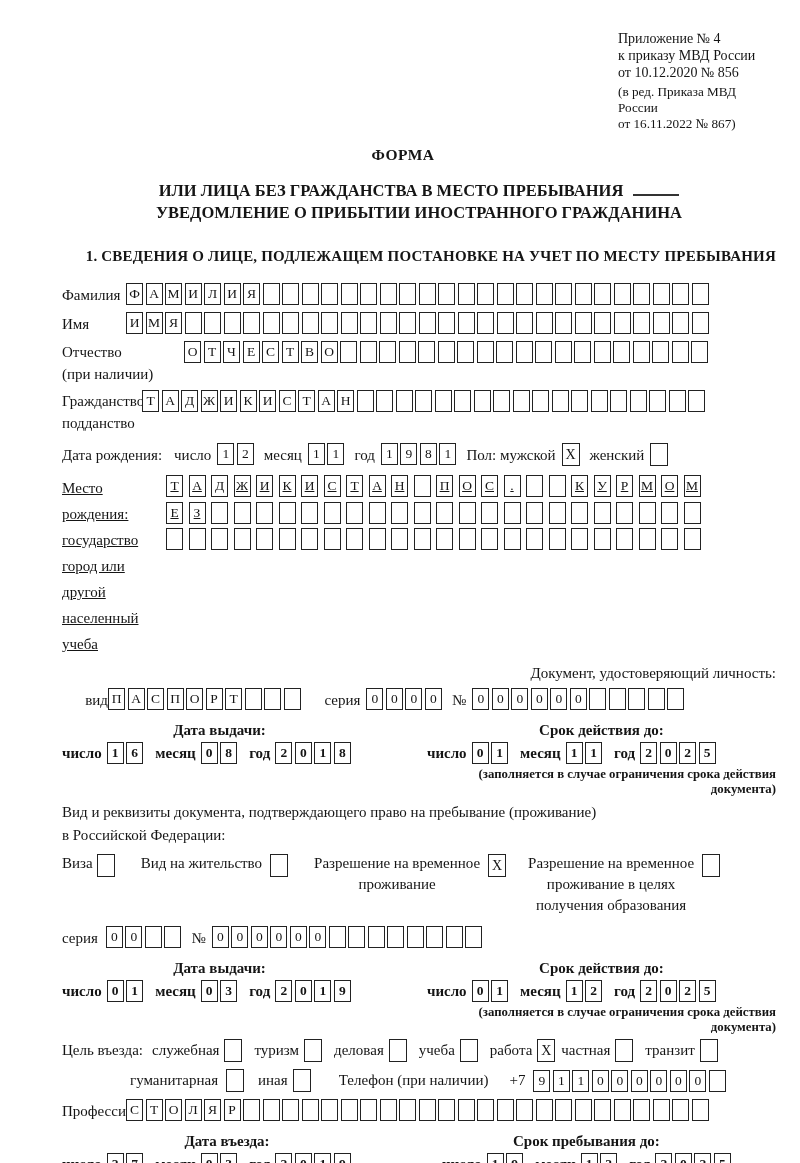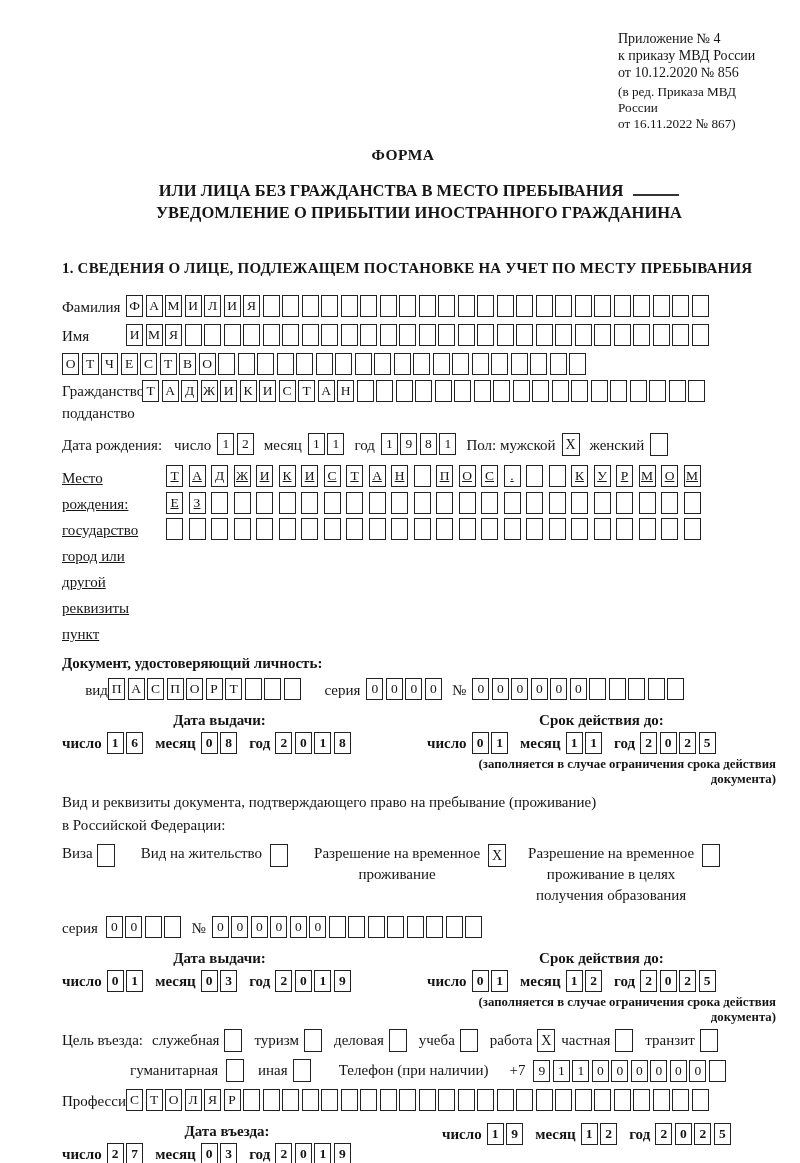--- a/index.html
+++ b/index.html
@@ -12,21 +12,21 @@
 
   
   .appendix{margin-left:556px;line-height:17px;font-size:14px;}
   .appendix .amend{font-size:13.2px;padding-top:3px;display:block;line-height:16px;}
   .forma{ text-align:center;padding-right:32px;font-weight:bold;font-size:15.5px;
     letter-spacing:.5px;margin-top:14px;}
 
   
   .title{text-align:center;font-weight:bold;font-size:16.5px;line-height:22px;margin-top:16px;}
   .blank-line{display:inline-block;width:46px;border-bottom:2px solid #333;height:14px;margin-left:10px;}
-  .section{font-weight:bold;font-size:15px;margin-top:36px;margin-bottom:18px;letter-spacing:.2px;}
+  .section{font-weight:bold;font-size:15px;margin-top:24px;margin-bottom:18px;letter-spacing:.2px;text-align:right;}
 
   
   .cellrow{display:inline-flex;gap:2.5px;vertical-align:middle;}
   .cellrow.wide{gap:5.5px;}
   .cell{
     width:15px;height:20px;border:1.7px solid #222;flex:0 0 auto;
     text-align:center;font-size:13.5px;line-height:20px;background:#fff;
   }
   .checkbox{
     display:inline-block;width:16px;height:21px;border:1.7px solid #222;
@@ -55,21 +55,21 @@
   .visarow{display:flex;align-items:flex-start;margin:6px 0 10px 0;}
   .vopt{display:flex;align-items:flex-start;}
   .vopt .vtxt{text-align:center;line-height:21px;}
   .vopt .checkbox{margin-left:8px;margin-top:1px;}
 
   .ptext{line-height:23px;margin:4px 0 0 0;}
 
   .purpose-row{display:flex;align-items:center;flex-wrap:nowrap;margin-bottom:7px;}
   .purpose-row .opt-lab{margin:0 5px 0 12px;}
   .purpose-row .opt-lab.tight{margin-left:9px;}
-  .center-head{font-weight:bold;text-align:left;margin:8px 0 6px 0;font-size:15px;}
+  .center-head{font-weight:normal;text-align:right;margin:8px 0 6px 0;font-size:15px;}
 </style>
 </head>
 <body>
 
 <div class="page">
 
   <div class="appendix">
     <div>Приложение № 4</div>
     <div>к приказу МВД России</div>
     <div>от 10.12.2020 № 856</div>
@@ -156,20 +156,24 @@
         <span class="cell"></span>
         <span class="cell"></span>
         <span class="cell"></span>
         <span class="cell"></span>
         <span class="cell"></span>
         <span class="cell"></span>
       </span>
   </div>
 
   <div class="frow">
+    <span class="lab-col w122">
+      <span>Отчество</span><br>
+      <span>(при наличии)</span>
+    </span>
     <span class="cellrow">
         <span class="cell">О</span>
         <span class="cell">Т</span>
         <span class="cell">Ч</span>
         <span class="cell">Е</span>
         <span class="cell">С</span>
         <span class="cell">Т</span>
         <span class="cell">В</span>
         <span class="cell">О</span>
         <span class="cell"></span>
@@ -255,21 +259,21 @@
     <span class="checkbox">X</span>
     <span class="inline-lab">женский</span>
     <span class="checkbox"></span>
   </div>
 
   <div class="frow" style="margin-top:8px;text-decoration:underline;">
     <span class="lab-col w104" style="line-height:26px;">
       <span>Место рождения:</span><br>
       <span>государство</span><br>
       <span>город или другой</span><br>
-      <span>реквизиты пункт</span>
+      <span>населенный учеба</span>
     </span>
     <span class="stack">
       <span class="cellrow wide">
           <span class="cell">Т</span>
           <span class="cell">А</span>
           <span class="cell">Д</span>
           <span class="cell">Ж</span>
           <span class="cell">И</span>
           <span class="cell">К</span>
           <span class="cell">И</span>
@@ -631,20 +635,21 @@
         <span class="dl2">год</span>
         <span class="cellrow">
             <span class="cell">2</span>
             <span class="cell">0</span>
             <span class="cell">1</span>
             <span class="cell">9</span>
           </span>
       </div>
     </div>
     <div class="dgroup" style="margin-left:50px;">
+      <div class="dhead">Срок пребывания до:</div>
       <div class="dfields">
         <span class="dl">число</span>
         <span class="cellrow">
             <span class="cell">1</span>
             <span class="cell">9</span>
           </span>
         <span class="dl2">месяц</span>
         <span class="cellrow">
             <span class="cell">1</span>
             <span class="cell">2</span>

